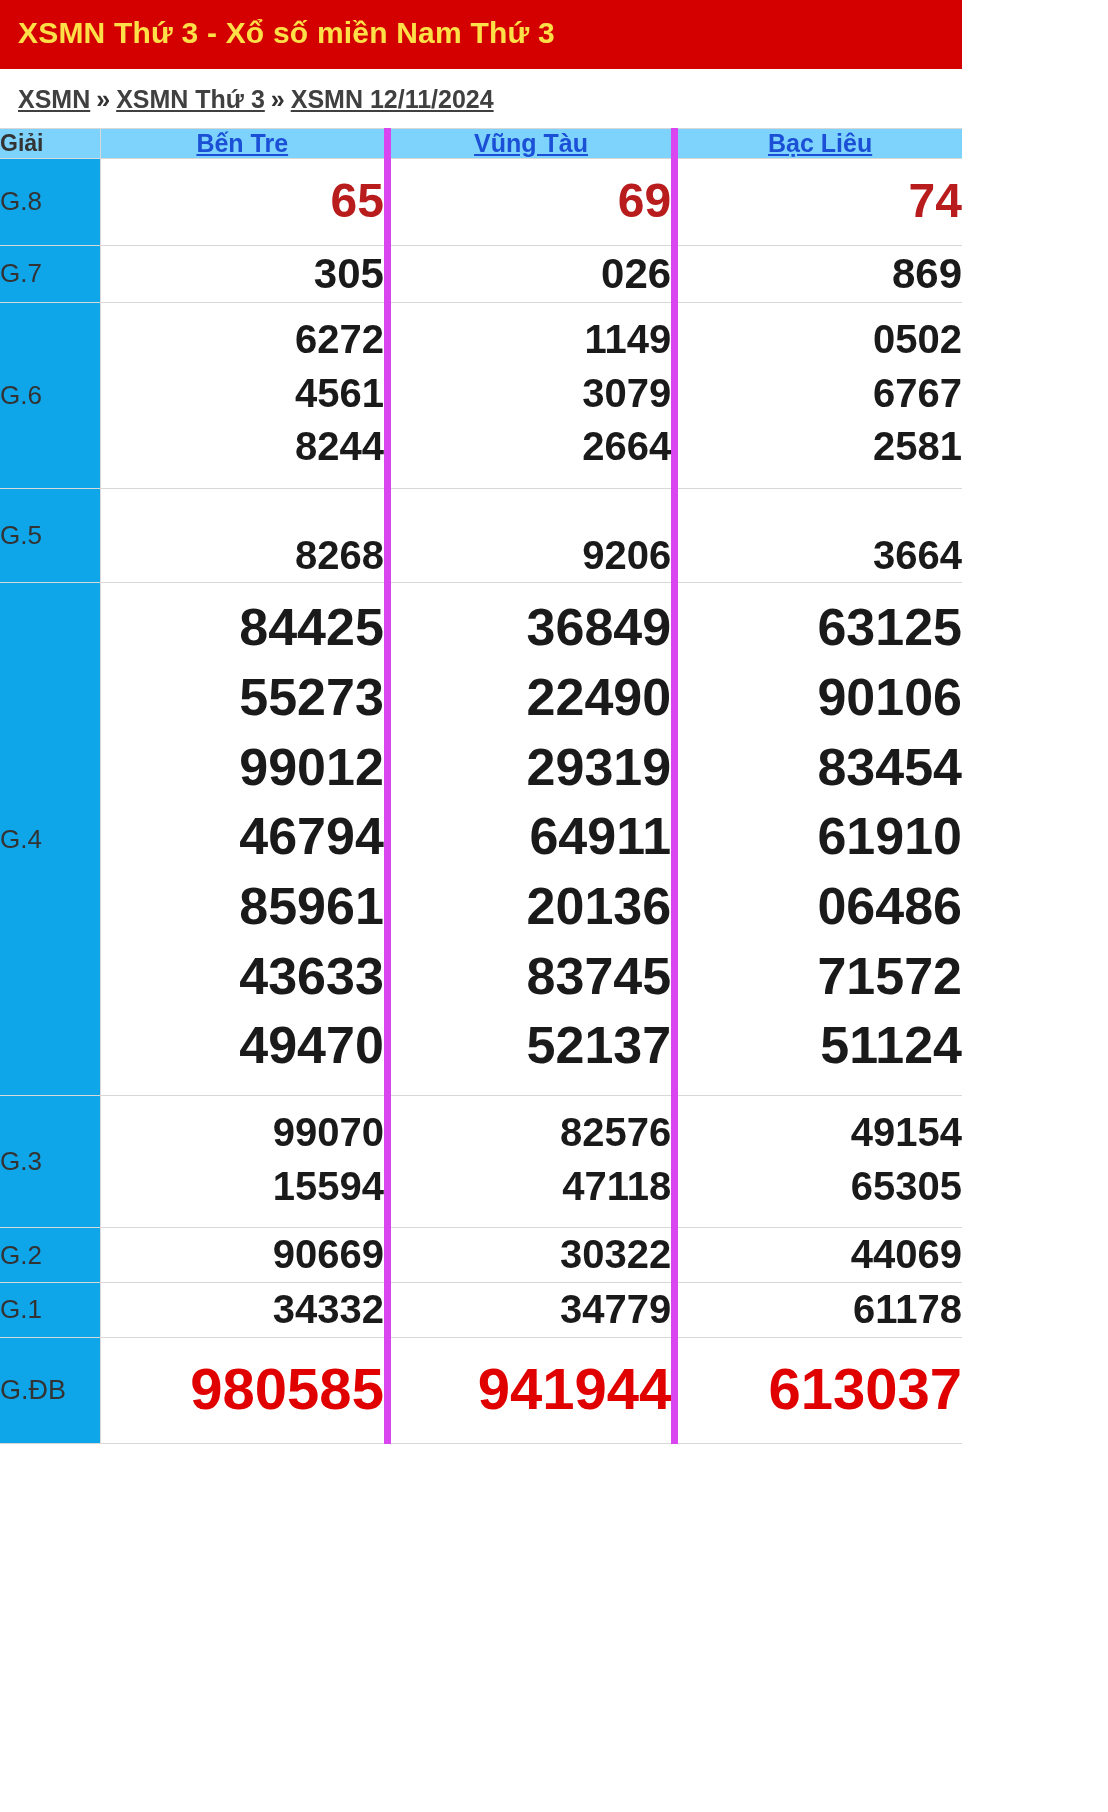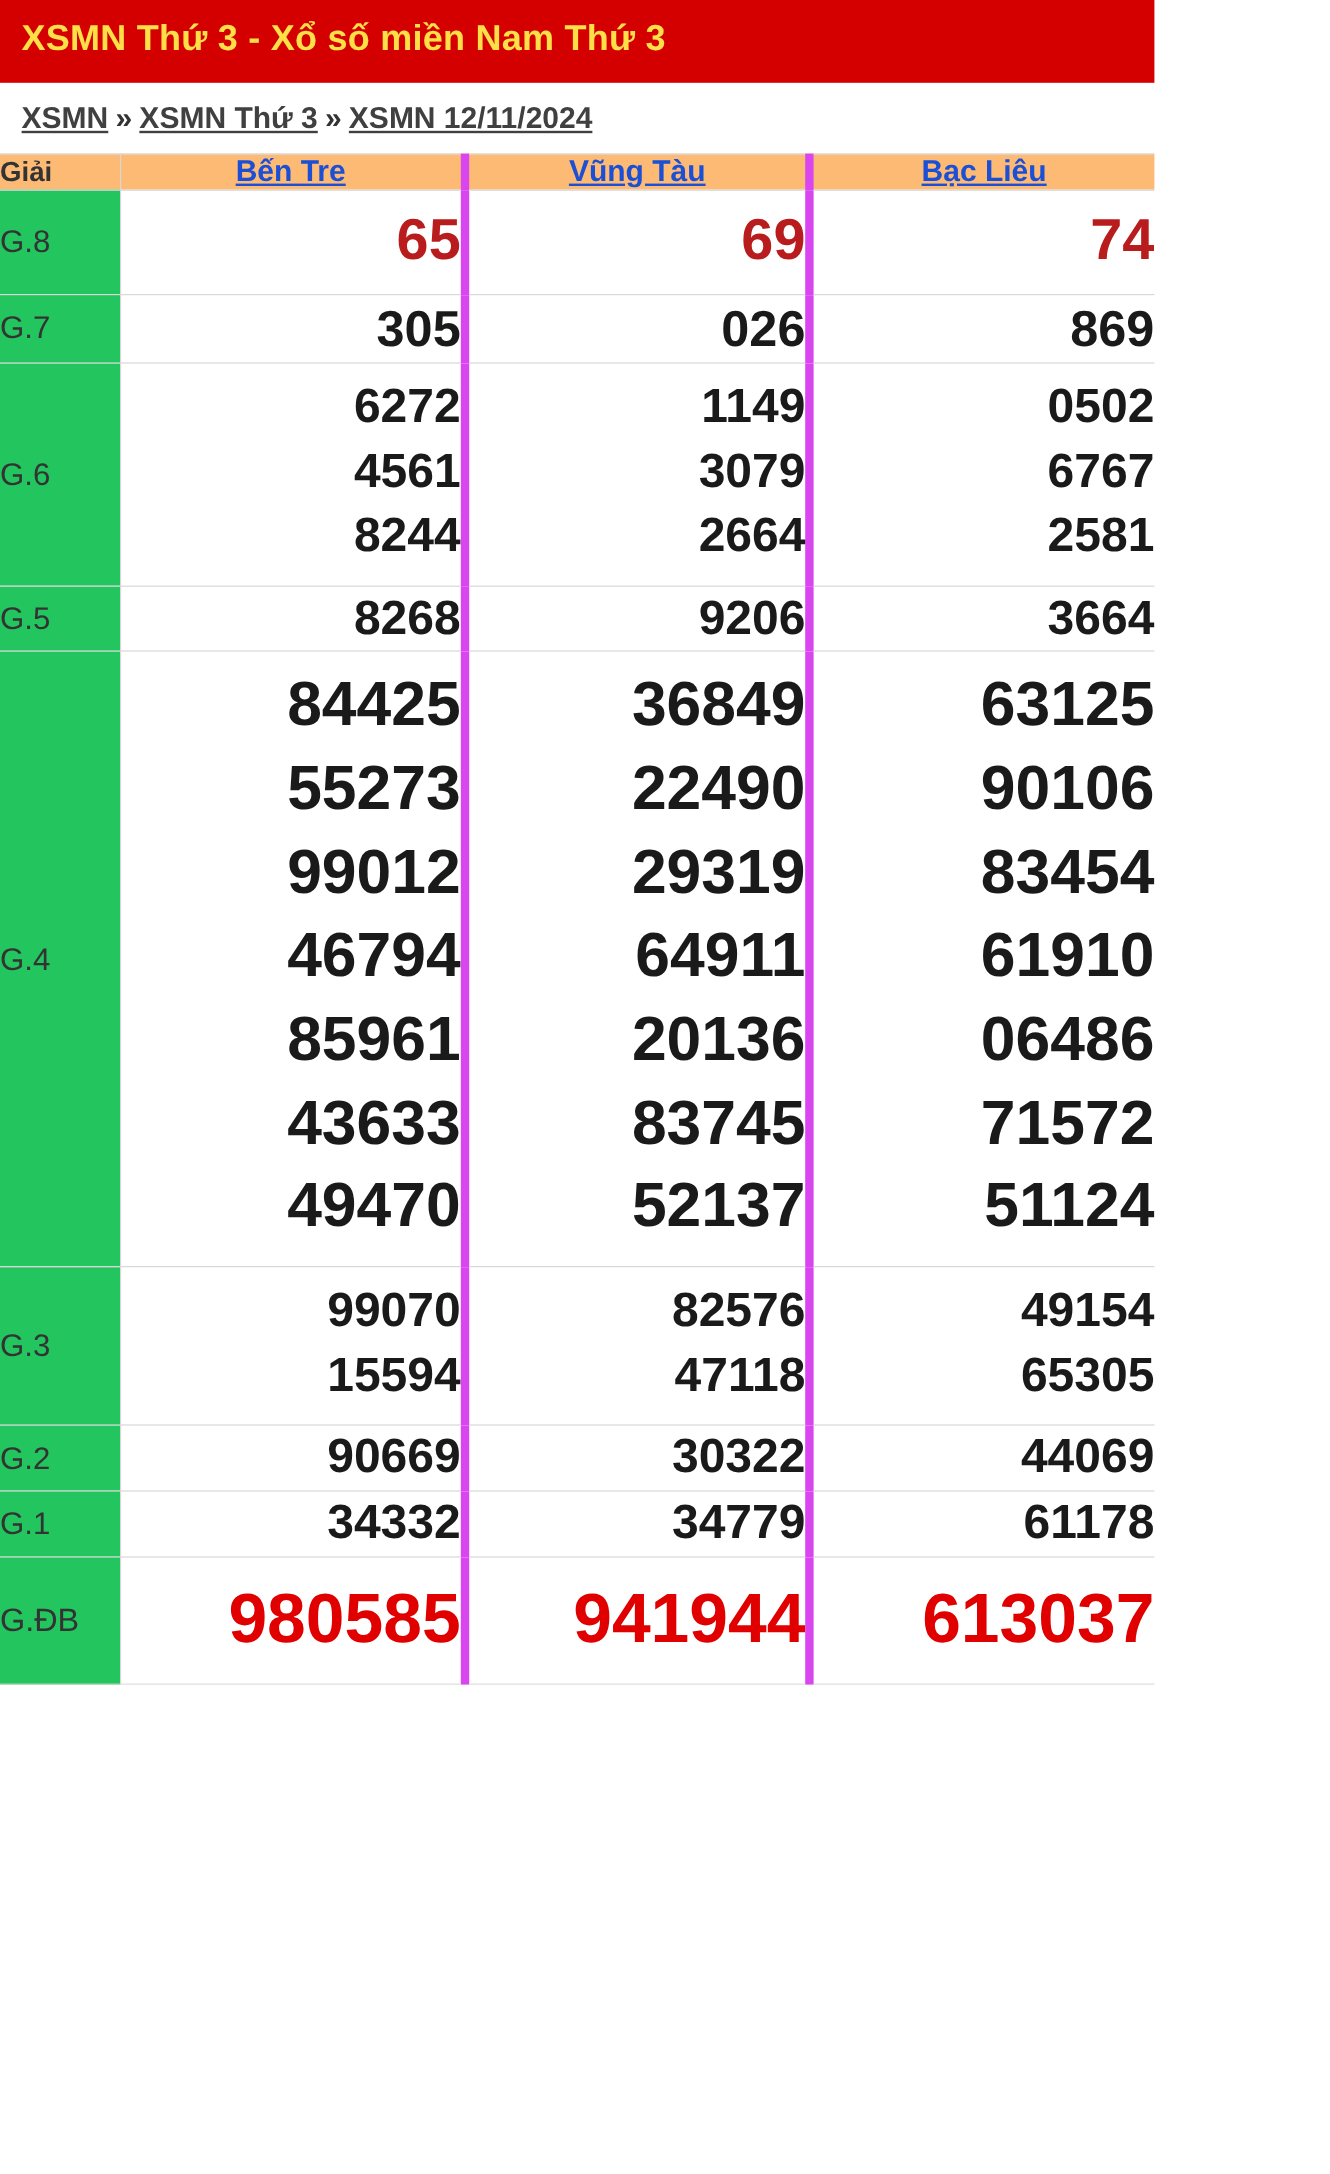--- a/index.html
+++ b/index.html
@@ -71,21 +71,21 @@
   table.result td.prov-cell,
   table.result th.prov-head {
     border-right: 7px solid #d946ef;
   }
   table.result td.prov-cell:last-child,
   table.result th.prov-head:last-child {
     border-right: none;
   }
 
   thead tr {
-    background: #fdba74;
+    background: #7dd3fc;
   }
   th.prize-head {
     font-size: 23px;
     font-weight: bold;
     color: #333333;
     text-align: left;
     padding: 14px 0 14px 22px;
   }
   th.prov-head {
     font-size: 25px;
@@ -98,39 +98,39 @@
     text-decoration: underline;
     cursor: pointer;
   }
 
   td.prize-cell {
     font-size: 26px;
     color: #333333;
     text-align: left;
     padding-left: 22px;
     vertical-align: middle;
-    background: #22c55e;
+    background: #0ea5e9;
   }
   td.prov-cell {
     text-align: right;
     padding: 8px 12px 10px 0;
     vertical-align: middle;
     font-weight: bold;
     color: #1a1a1a;
   }
   .num {
     display: block;
     line-height: 1.34;
   }
 
   
   .sz-g8 { font-size: 48px; color: #b91c1c; }
   .sz-g7 { font-size: 42px; }
   .sz-g6 { font-size: 40px; }
-  .sz-g5 { font-size: 40px; }
+  .sz-g5 { font-size: 40px; margin-top: 40px; }
   .sz-g4 { font-size: 52px; }
   .sz-g3 { font-size: 40px; }
   .sz-g2 { font-size: 40px; }
   .sz-g1 { font-size: 40px; }
   .sz-db { font-size: 58px; color: #e00000; }
 
   tr.row-g8 td.prize-cell { font-size: 26px; }
   tr.row-db td.prize-cell { font-size: 27px; }
 
   tr.row-g8 td.prov-cell { padding-top: 10px; padding-bottom: 12px; }

